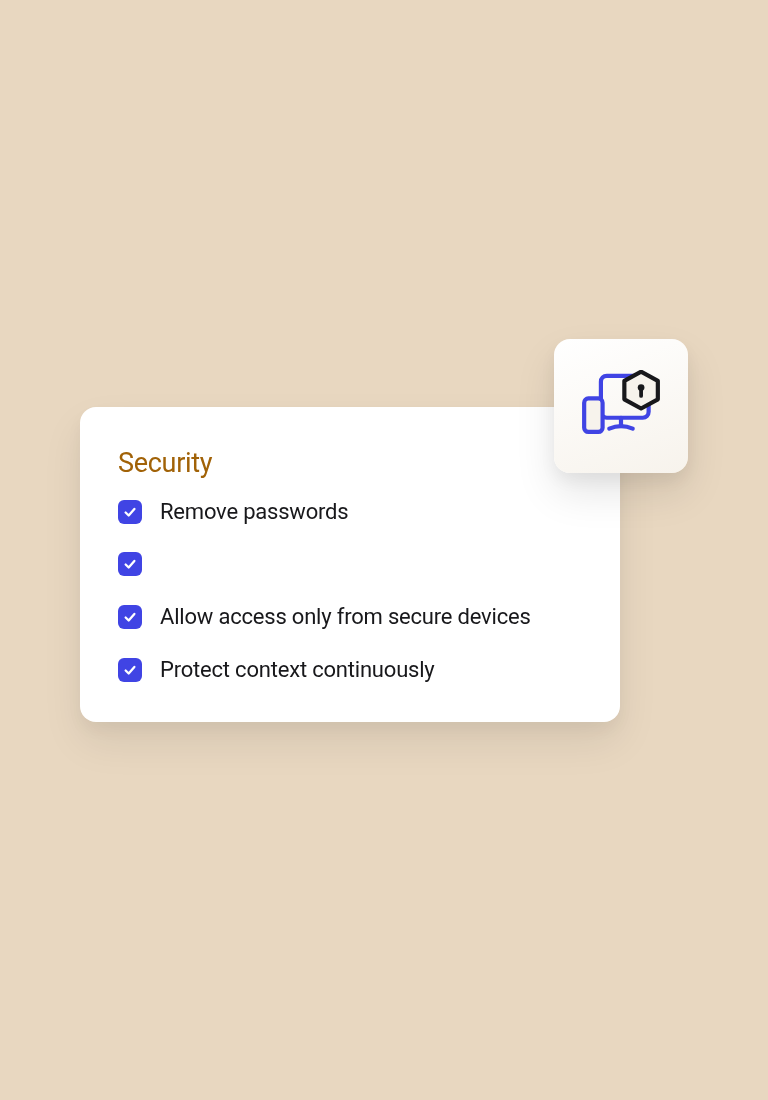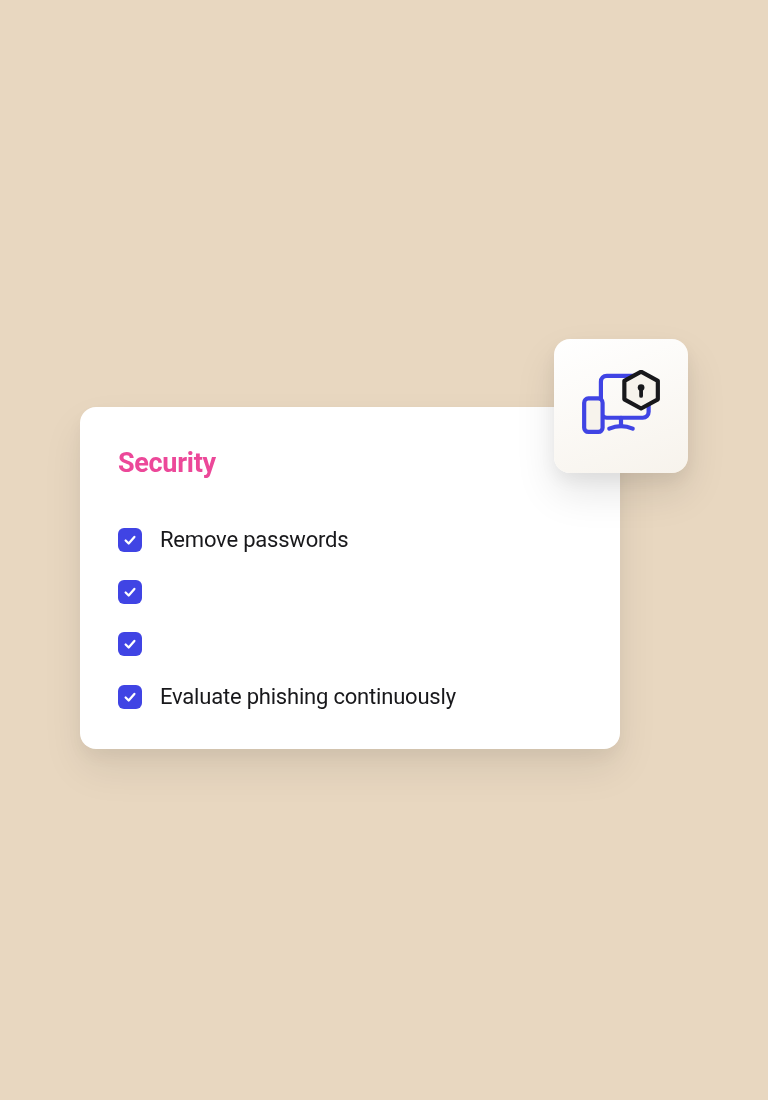--- a/index.html
+++ b/index.html
@@ -20,23 +20,23 @@
       left: 80px;
       top: 407px;
       width: 540px;
       background: #ffffff;
       border-radius: 16px;
       padding: 40px 38px 40px 38px;
       box-shadow: 0 20px 40px rgba(0,0,0,0.08), 0 8px 16px rgba(0,0,0,0.04);
     }
     .card-title {
       font-size: 27px;
-      font-weight: 700;
-      color: #ec4899;
-      margin-bottom: 48px;
+      font-weight: 400;
+      color: #a16207;
+      margin-bottom: 20px;
       letter-spacing: -0.3px;
     }
     .checklist {
       display: flex;
       flex-direction: column;
       gap: 28px;
     }
     .check-item {
       display: flex;
       align-items: center;
@@ -104,29 +104,30 @@
         </svg>
       </span>
     </div>
 
     <div class="check-item">
       <span class="checkbox">
         <svg viewBox="0 0 16 16" fill="none">
           <path d="M3 8.5 L6.5 12 L13 4.5" stroke="#ffffff" stroke-width="2.6" stroke-linecap="round" stroke-linejoin="round"></path>
         </svg>
       </span>
+      <span class="check-label">Allow access only from secure devices</span>
     </div>
 
     <div class="check-item">
       <span class="checkbox">
         <svg viewBox="0 0 16 16" fill="none">
           <path d="M3 8.5 L6.5 12 L13 4.5" stroke="#ffffff" stroke-width="2.6" stroke-linecap="round" stroke-linejoin="round"></path>
         </svg>
       </span>
-      <span class="check-label">Evaluate phishing continuously</span>
+      <span class="check-label">Protect context continuously</span>
     </div>
 
   </div>
 </div>
 
 <div class="icon-badge">
   <svg viewBox="0 0 100 86" fill="none">
 
     <path d="M26 14 C26 10 29 7 33 7 L76 7 C80 7 83 10 83 14 L83 50 C83 54 80 57 76 57 L33 57 C29 57 26 54 26 50 Z" stroke="#4044e4" stroke-width="5" fill="none" stroke-linejoin="round"></path>
 

